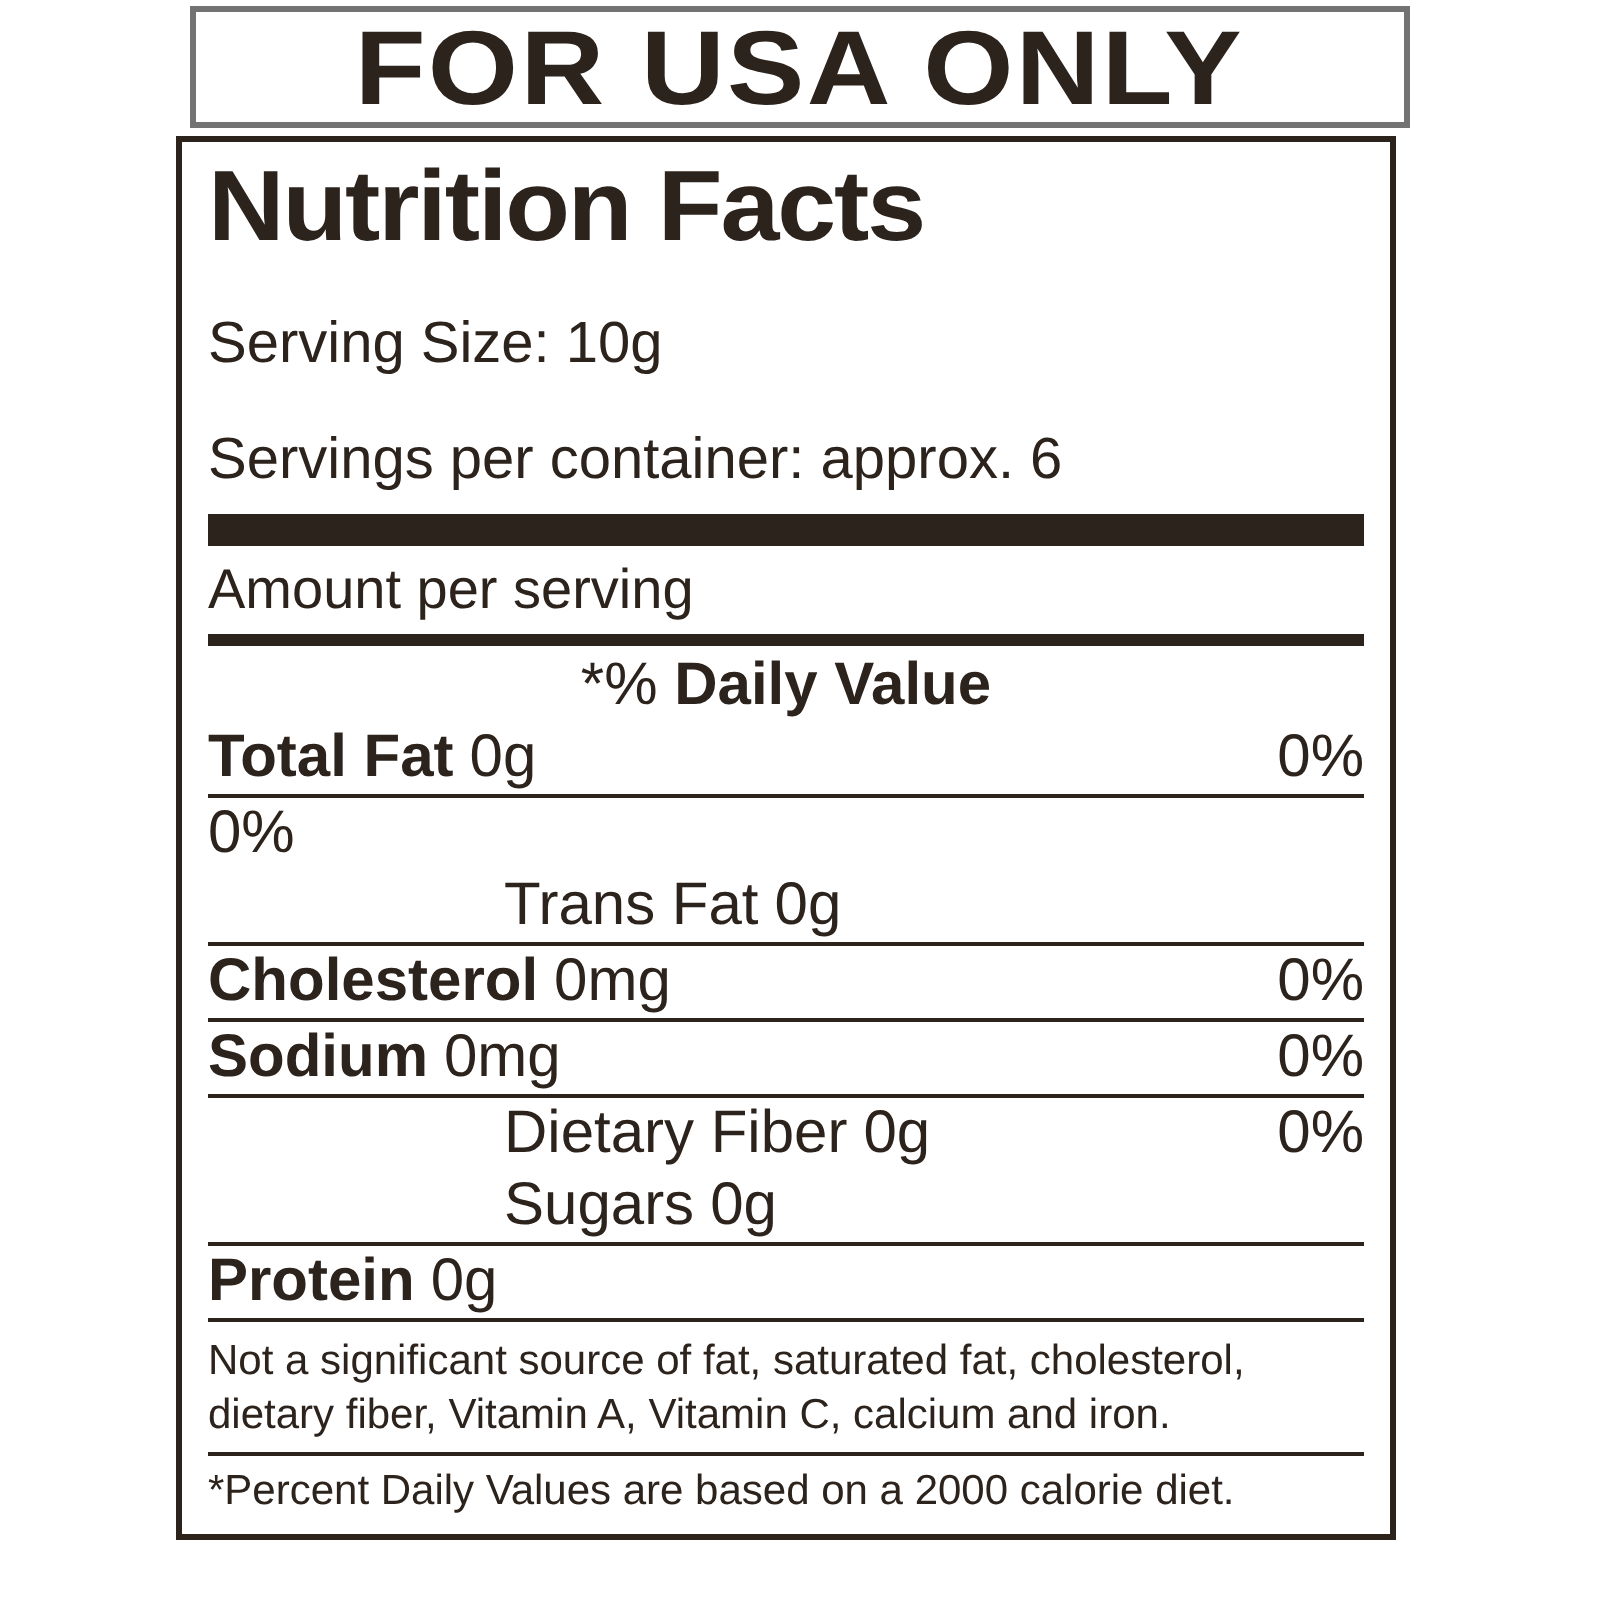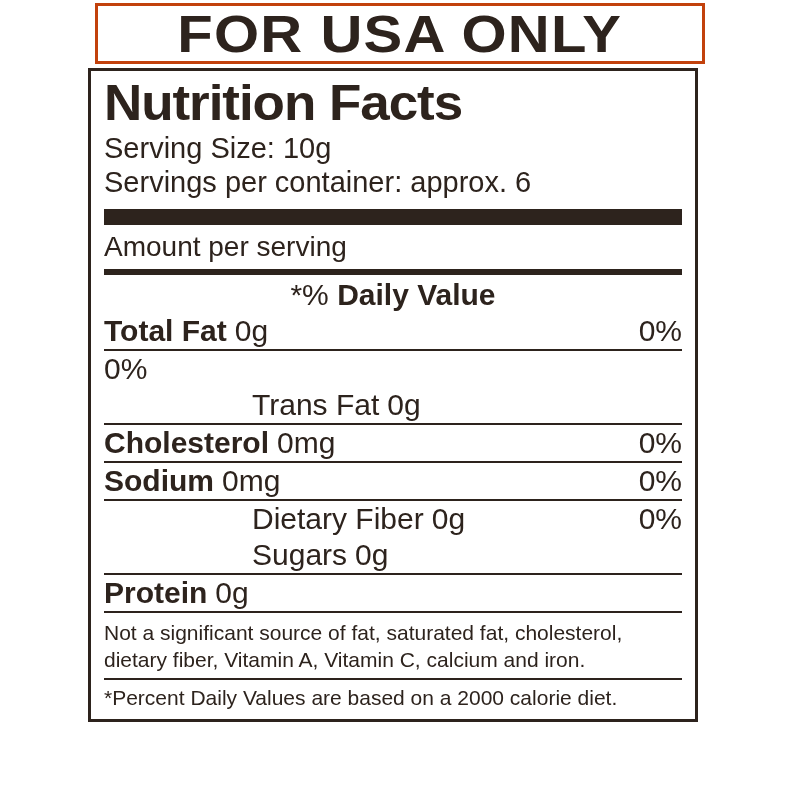--- a/index.html
+++ b/index.html
@@ -15,21 +15,21 @@
     font-family: "Liberation Sans", sans-serif;
     color: #2d231d;
     overflow: hidden;
   }
   .banner-box {
     position: absolute;
     left: 95px;
     top: 3px;
     width: 610px;
     height: 61px;
-    border: 3px solid #c2410c;
+    border: 3px solid #737373;
     box-sizing: border-box;
     background: #ffffff;
     display: flex;
     align-items: center;
     justify-content: center;
   }
   .banner-text {
     font-size: 50px;
     font-weight: bold;
     letter-spacing: 1px;
@@ -52,20 +52,21 @@
     font-weight: bold;
     line-height: 56px;
     letter-spacing: -1px;
     white-space: nowrap;
     transform: scale(1.06, 1);
     transform-origin: left center;
   }
   .serving-line {
     font-size: 29px;
     line-height: 34px;
+    margin-top: 24px;
   }
   .bar-thick {
     height: 16px;
     background: #2d231d;
     margin: 10px 0 6px 0;
   }
   .bar-medium {
     height: 6px;
     background: #2d231d;
     margin: 6px 0 2px 0;

